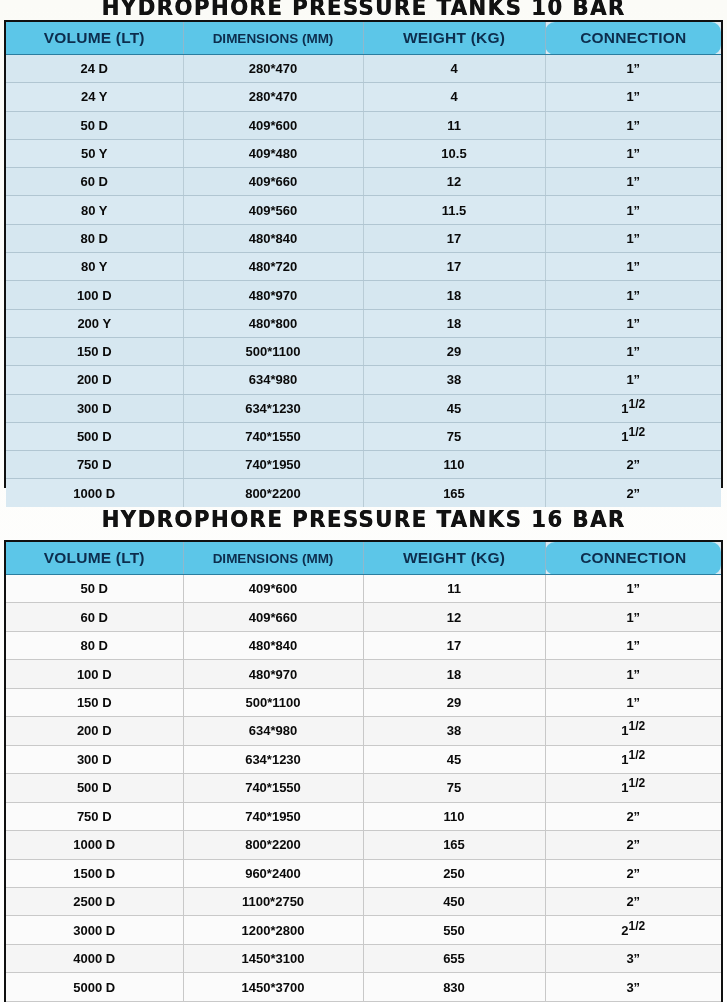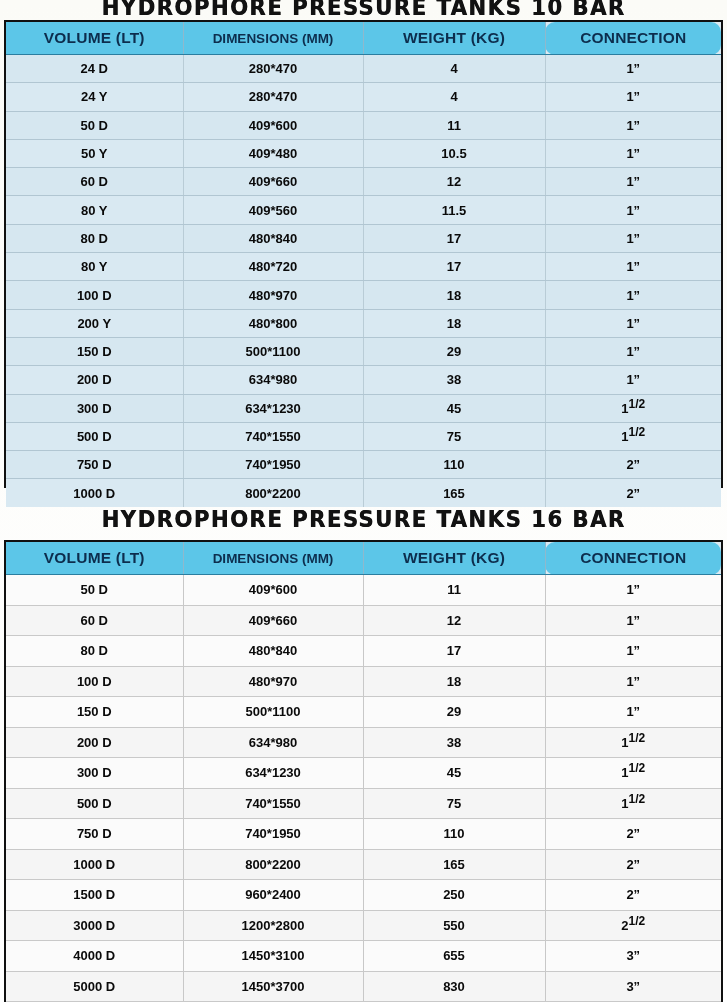--- a/index.html
+++ b/index.html
@@ -355,20 +355,26 @@
             <td>165</td>
             <td>2”</td>
           </tr>
           <tr>
             <td>1500 D</td>
             <td>960*2400</td>
             <td>250</td>
             <td>2”</td>
           </tr>
           <tr>
+            <td>2500 D</td>
+            <td>1100*2750</td>
+            <td>450</td>
+            <td>2”</td>
+          </tr>
+          <tr>
             <td>3000 D</td>
             <td>1200*2800</td>
             <td>550</td>
             <td>2<sup class="frac">1/2</sup></td>
           </tr>
           <tr>
             <td>4000 D</td>
             <td>1450*3100</td>
             <td>655</td>
             <td>3”</td>

